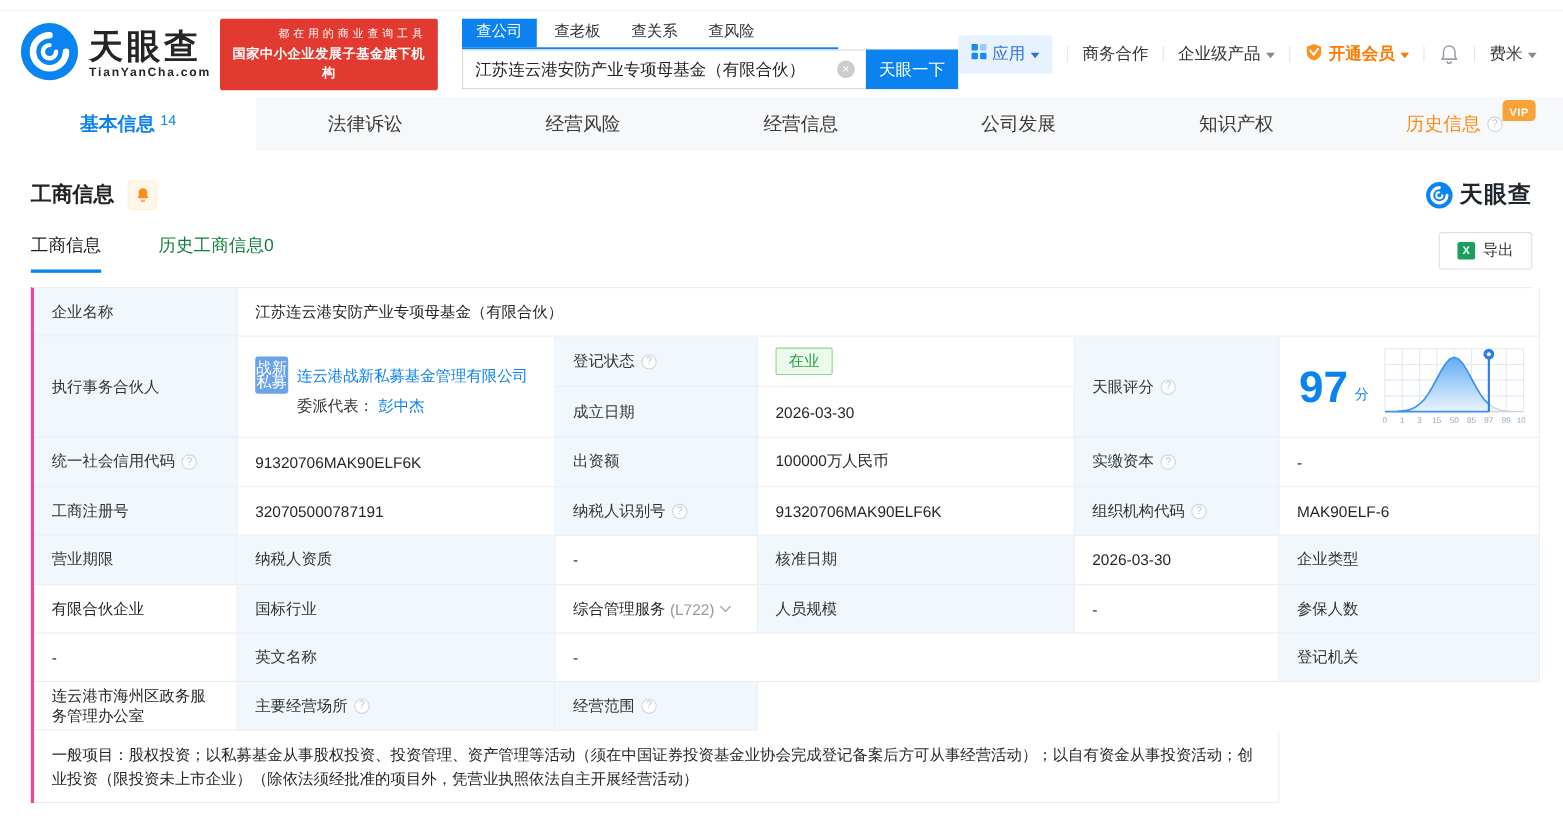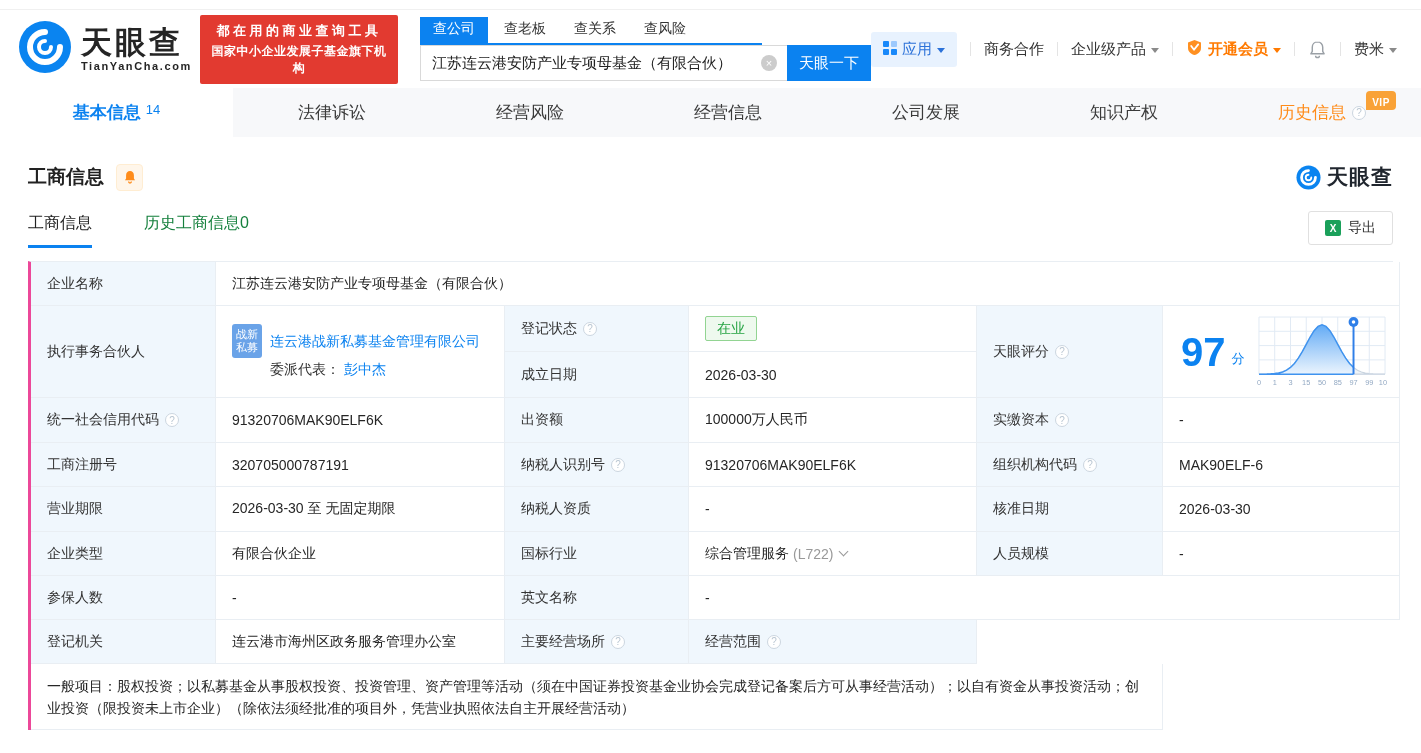--- a/index.html
+++ b/index.html
@@ -5,21 +5,21 @@
   * { margin:0; padding:0; box-sizing:border-box; }
   html,body { width:1421px; height:753px; background:#fff; font-family:"Liberation Sans","DejaVu Sans",sans-serif; color:#262626; overflow:hidden; }
   .hairline { height:10px; border-bottom:1px solid #f0f0f0; }
 
   
   .header { height:78px; display:flex; align-items:center; padding:0 24px 0 18px; }
   .logo { display:flex; align-items:center; gap:9px; cursor:pointer; }
   .logo-txt .cn { font-size:31px; font-weight:bold; color:#252525; letter-spacing:3px; line-height:32px; }
   .logo-txt .en { font-size:11px; color:#252525; letter-spacing:1.6px; font-weight:bold; margin-top:1px; }
   .promo { margin-left:8px; background:#e23a30; color:#fff; padding:7px 10px; border-radius:2px; text-align:center; }
-  .promo .l1 { font-size:13px; font-weight:bold; letter-spacing:3.5px; }
+  .promo .l1 { font-size:10px; font-weight:normal; letter-spacing:3.5px;text-align:right; }
   .promo .l2 { font-size:12px; font-weight:bold; letter-spacing:0.5px; margin-top:3px; }
 
   .search { margin-left:22px; display:flex; flex-direction:column; }
   .search-tabs { display:flex; align-items:flex-end; border-bottom:2px solid #0b82f0; width:342px; }
   .stab { font-size:14px; color:#333; padding:3px 0 5px; margin-right:28px; cursor:pointer; }
   .stab.active { background:#0b82f0; color:#fff; padding:3px 13px 5px; margin-right:16px; }
   .search-row { display:flex; }
   .input-wrap { position:relative; }
   .search-input { width:367px; height:36px; border:1px solid #d9d9d9; border-right:none; padding:0 34px 0 11px; font-size:15px; color:#222; outline:none; font-family:inherit; }
   .clear-btn { position:absolute; right:10px; top:10px; width:16px; height:16px; border-radius:50%; background:#ccc; color:#fff; font-size:11px; display:flex; align-items:center; justify-content:center; cursor:pointer; }
@@ -66,21 +66,21 @@
   .rs2 { grid-row:span 2; }
   .cs5 { grid-column:span 5; }
   .cs3 { grid-column:span 3; }
   .link { color:#0b82f0; text-decoration:none; cursor:pointer; }
   .status-badge { display:inline-block; padding:2px 11px; border:1px solid #92d492; background:#eef9ee; color:#27a344; border-radius:2px; font-size:14px; line-height:19px; }
   .gray { color:#999; }
   .chev { display:inline-block; width:7px; height:7px; border-right:1.5px solid #999; border-bottom:1.5px solid #999; transform:rotate(45deg); margin-left:7px; margin-top:-4px; }
 
   .partner-cell { flex-direction:column; align-items:flex-start; justify-content:center; padding:8px 16px; gap:3px; }
   .partner-top { display:flex; align-items:center; gap:8px; }
-  .mgr-badge { flex:0 0 30px; width:30px; background:#6aa3e8; border-radius:3px; color:#fff; font-size:11px; text-align:center; padding:4px 0; line-height:13px; display:flex; flex-direction:column; }
+  .mgr-badge { flex:0 0 30px; width:30px; background:#6aa3e8; border-radius:3px; color:#fff; font-size:14px; text-align:center; padding:4px 0; line-height:13px; display:flex; flex-direction:column; }
   .partner-top .link { line-height:20px; width:222px; }
   .partner-bottom { margin-left:38px; color:#333; }
 
   .score-cell { padding:2px 6px 2px 18px; gap:12px; }
   .score-num { font-size:40px; font-weight:bold; color:#0b82f0; line-height:1; }
   .score-unit { font-size:13px; color:#0b82f0; align-self:center; margin-top:14px; margin-left:-6px; }
 
   .scope-cell { display:block; padding:11px 16px; line-height:22px; color:#262626; }
   .addr-cell .link { margin-left:10px; }
 </style>
@@ -324,21 +324,20 @@
         <span class="qmark">?</span>
     </div>
     <div class="cell">91320706MAK90ELF6K</div>
     <div class="cell lbl">
       <span>组织机构代码</span>
         <span class="qmark">?</span>
     </div>
     <div class="cell">MAK90ELF-6</div>
 
     <div class="cell lbl">营业期限</div>
-    <div class="cell">2026-03-30 至 无固定期限</div>
     <div class="cell lbl">纳税人资质</div>
     <div class="cell">-</div>
     <div class="cell lbl">核准日期</div>
     <div class="cell">2026-03-30</div>
 
     <div class="cell lbl">企业类型</div>
     <div class="cell">有限合伙企业</div>
     <div class="cell lbl">国标行业</div>
     <div class="cell">
       <span>综合管理服务</span>

